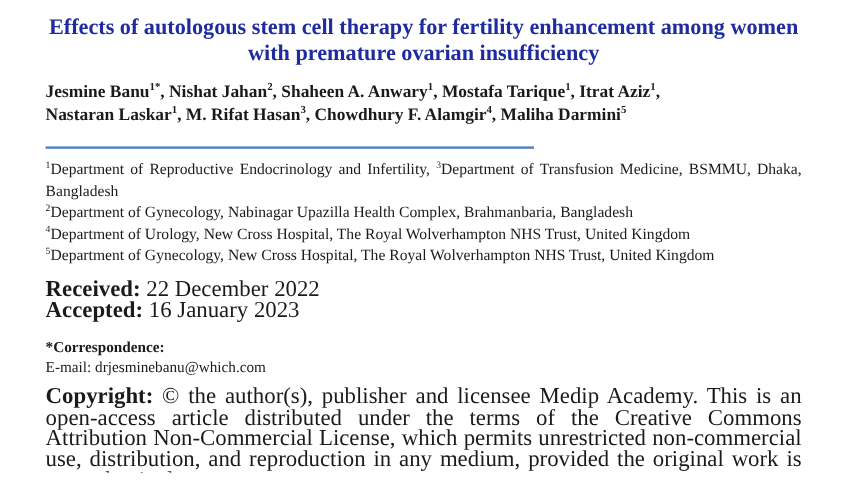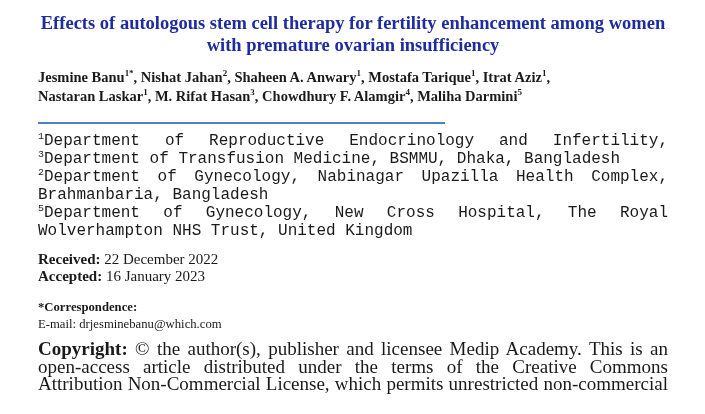--- a/index.html
+++ b/index.html
@@ -27,24 +27,24 @@
     font-size:14.5px;font-weight:bold;line-height:19px;
   }
   sup{
     font-size:0.62em;vertical-align:super;line-height:0;
   }
   .rule{
     height:2px;background:var(--rule-blue);
     width:407px;margin:16px 0 8px 0;
   }
   .affiliations{
-    font-size:16px;line-height:18px;text-align:justify;font-family:Liberation Mono, monospace;
+    font-size:13px;line-height:18px;text-align:justify;
   }
   .dates{
-    margin-top:11px;font-size:15px;line-height:17px;
+    margin-top:11px;font-size:19px;line-height:17px;
   }
   .dates b, .corr-head, .copyright b{font-weight:bold;}
   .correspondence{
     margin-top:14px;font-size:12.7px;line-height:17px;
   }
   .copyright{
     margin:7px 0 0 0;font-size:19px;line-height:17.3px;text-align:justify;
   }
 </style>
 </head>
@@ -57,20 +57,21 @@
   <div class="authors">
       <div><span>Jesmine Banu<sup>1*</sup>,</span> <span>Nishat Jahan<sup>2</sup>,</span> <span>Shaheen A. Anwary<sup>1</sup>,</span> <span>Mostafa Tarique<sup>1</sup>,</span> <span>Itrat Aziz<sup>1</sup>,</span></div>
       <div><span>Nastaran Laskar<sup>1</sup>,</span> <span>M. Rifat Hasan<sup>3</sup>,</span> <span>Chowdhury F. Alamgir<sup>4</sup>,</span> <span>Maliha Darmini<sup>5</sup></span></div>
     </div>
 
   <div class="rule"></div>
 
   <div class="affiliations">
       <div><sup>1</sup>Department of Reproductive Endocrinology and Infertility, <sup>3</sup>Department of Transfusion Medicine, BSMMU, Dhaka, Bangladesh</div>
       <div><sup>2</sup>Department of Gynecology, Nabinagar Upazilla Health Complex, Brahmanbaria, Bangladesh</div>
+      <div><sup>4</sup>Department of Urology, New Cross Hospital, The Royal Wolverhampton NHS Trust, United Kingdom</div>
       <div><sup>5</sup>Department of Gynecology, New Cross Hospital, The Royal Wolverhampton NHS Trust, United Kingdom</div>
     </div>
 
   <div class="dates">
       <div><b>Received:</b> 22 December 2022</div>
       <div><b>Accepted:</b> 16 January 2023</div>
     </div>
 
   <div class="correspondence">
     <div class="corr-head">*Correspondence:</div>

